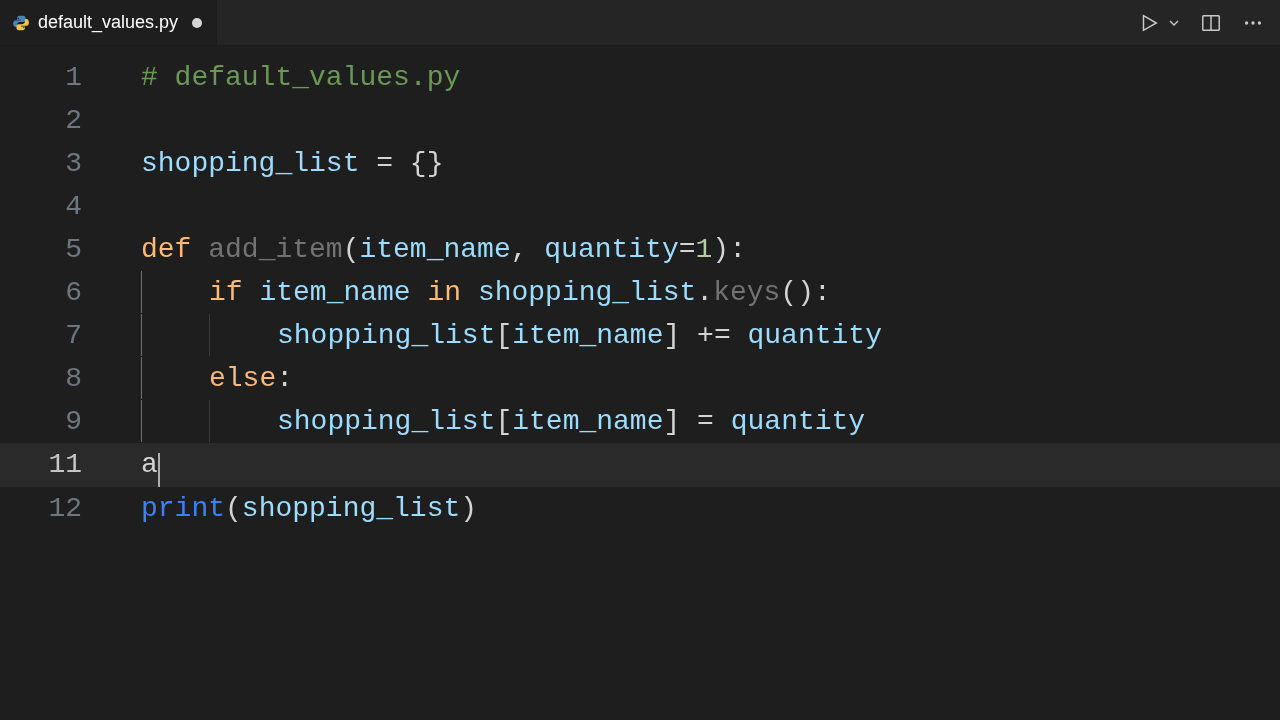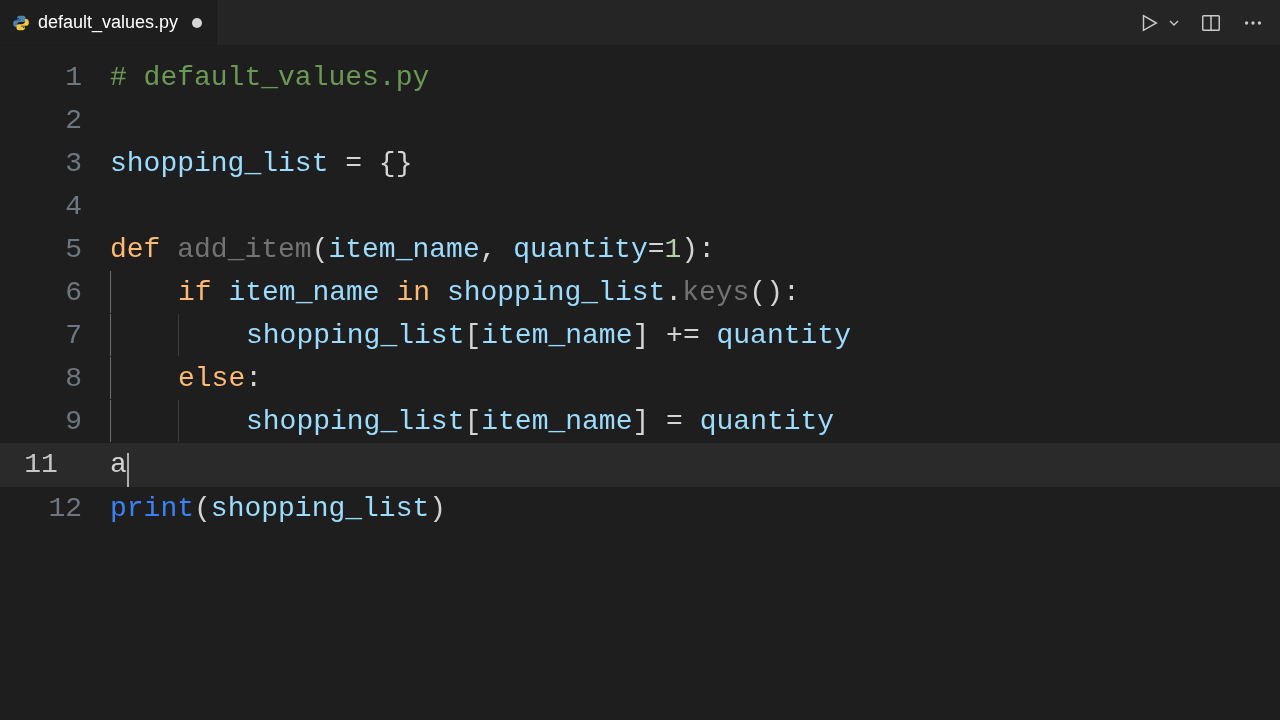--- a/index.html
+++ b/index.html
@@ -86,33 +86,34 @@
     background: #2a2a2a;
   }
   .gutter {
     width: 110px;
     text-align: right;
     color: #6e7681;
     padding-right: 28px;
     user-select: none;
     position: relative;
   }
-  .line.current .gutter { color: #c6c6c6; text-align: center; }
+  .line.current .gutter { color: #c6c6c6; }
   .bulb {
     position: absolute;
     left: 108px;
     top: 50%;
     transform: translateY(-56%);
     color: #f2c744;
     font-size: 20px;
   }
   .code {
     white-space: pre;
     flex: 1;
     position: relative;
+    margin-left: 31px;
   }
 
   
   .c-comment { color: #6a9955; }
   .c-keyword { color: #fdba74; }
   .c-func    { color: #737373; }
   .c-param   { color: #9cdcfe; }
   .c-var     { color: #9cdcfe; }
   .c-num     { color: #b5cea8; }
   .c-op      { color: #d4d4d4; }

